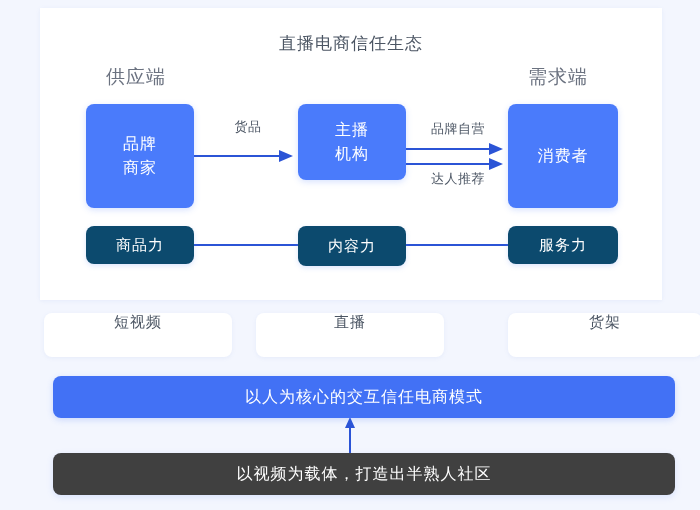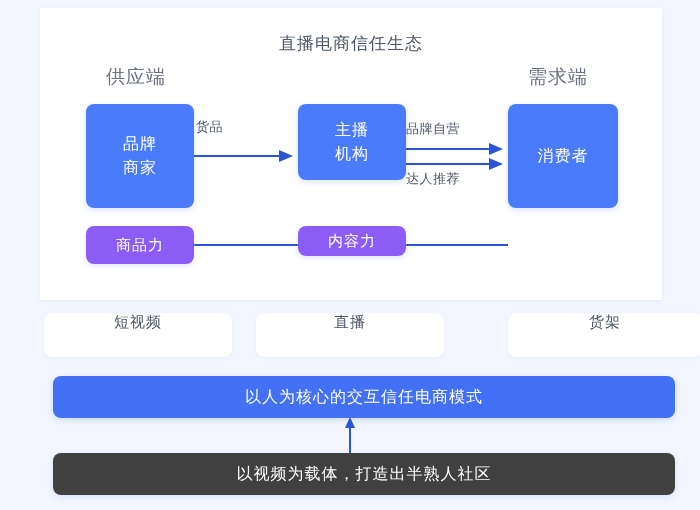--- a/index.html
+++ b/index.html
@@ -79,42 +79,43 @@
     position: absolute;
     left: 0; top: 0;
     width: 700px; height: 510px;
     pointer-events: none;
   }
 
   .arrow-label {
     position: absolute;
     font-size: 13px;
     color: #4b5563;
+    text-align: center;
     letter-spacing: .5px;
     white-space: nowrap;
   }
   #lbl-goods     { left: 196px; top: 118px; width: 104px; }
   #lbl-selfrun   { left: 406px; top: 120px; width: 104px; }
   #lbl-influence { left: 406px; top: 170px; width: 104px; }
 
   
   .pill {
     position: absolute;
-    background: #8b5cf6;
+    background: #0c4a6e;
     border-radius: 8px;
     color: #ffffff;
     font-size: 15px;
     display: flex;
     align-items: center;
     justify-content: center;
     letter-spacing: 1px;
     box-shadow: 0 2px 5px rgba(124,159,250,0.25);
   }
   #pill-product { left: 86px;  top: 226px; width: 108px; height: 38px; }
-  #pill-content { left: 298px; top: 226px; width: 108px; height: 30px; }
+  #pill-content { left: 298px; top: 226px; width: 108px; height: 40px; }
   #pill-service { left: 508px; top: 226px; width: 110px; height: 38px; }
 
   
   .channel-card {
     position: absolute;
     top: 313px;
     height: 44px;
     background: #ffffff;
     border-radius: 8px;
     color: #4b5563;
@@ -196,20 +197,23 @@
   <div class="arrow-label" id="lbl-goods">货品</div>
   <div class="arrow-label" id="lbl-selfrun">品牌自营</div>
   <div class="arrow-label" id="lbl-influence">达人推荐</div>
 
   <div class="pill" id="pill-product">
     <span>商品力</span>
   </div>
   <div class="pill" id="pill-content">
     <span>内容力</span>
   </div>
+  <div class="pill" id="pill-service">
+    <span>服务力</span>
+  </div>
 
   <div class="channel-card" id="chan-0">
     <span>短视频</span>
   </div>
   <div class="channel-card" id="chan-1">
     <span>直播</span>
   </div>
   <div class="channel-card" id="chan-2">
     <span>货架</span>
   </div>

